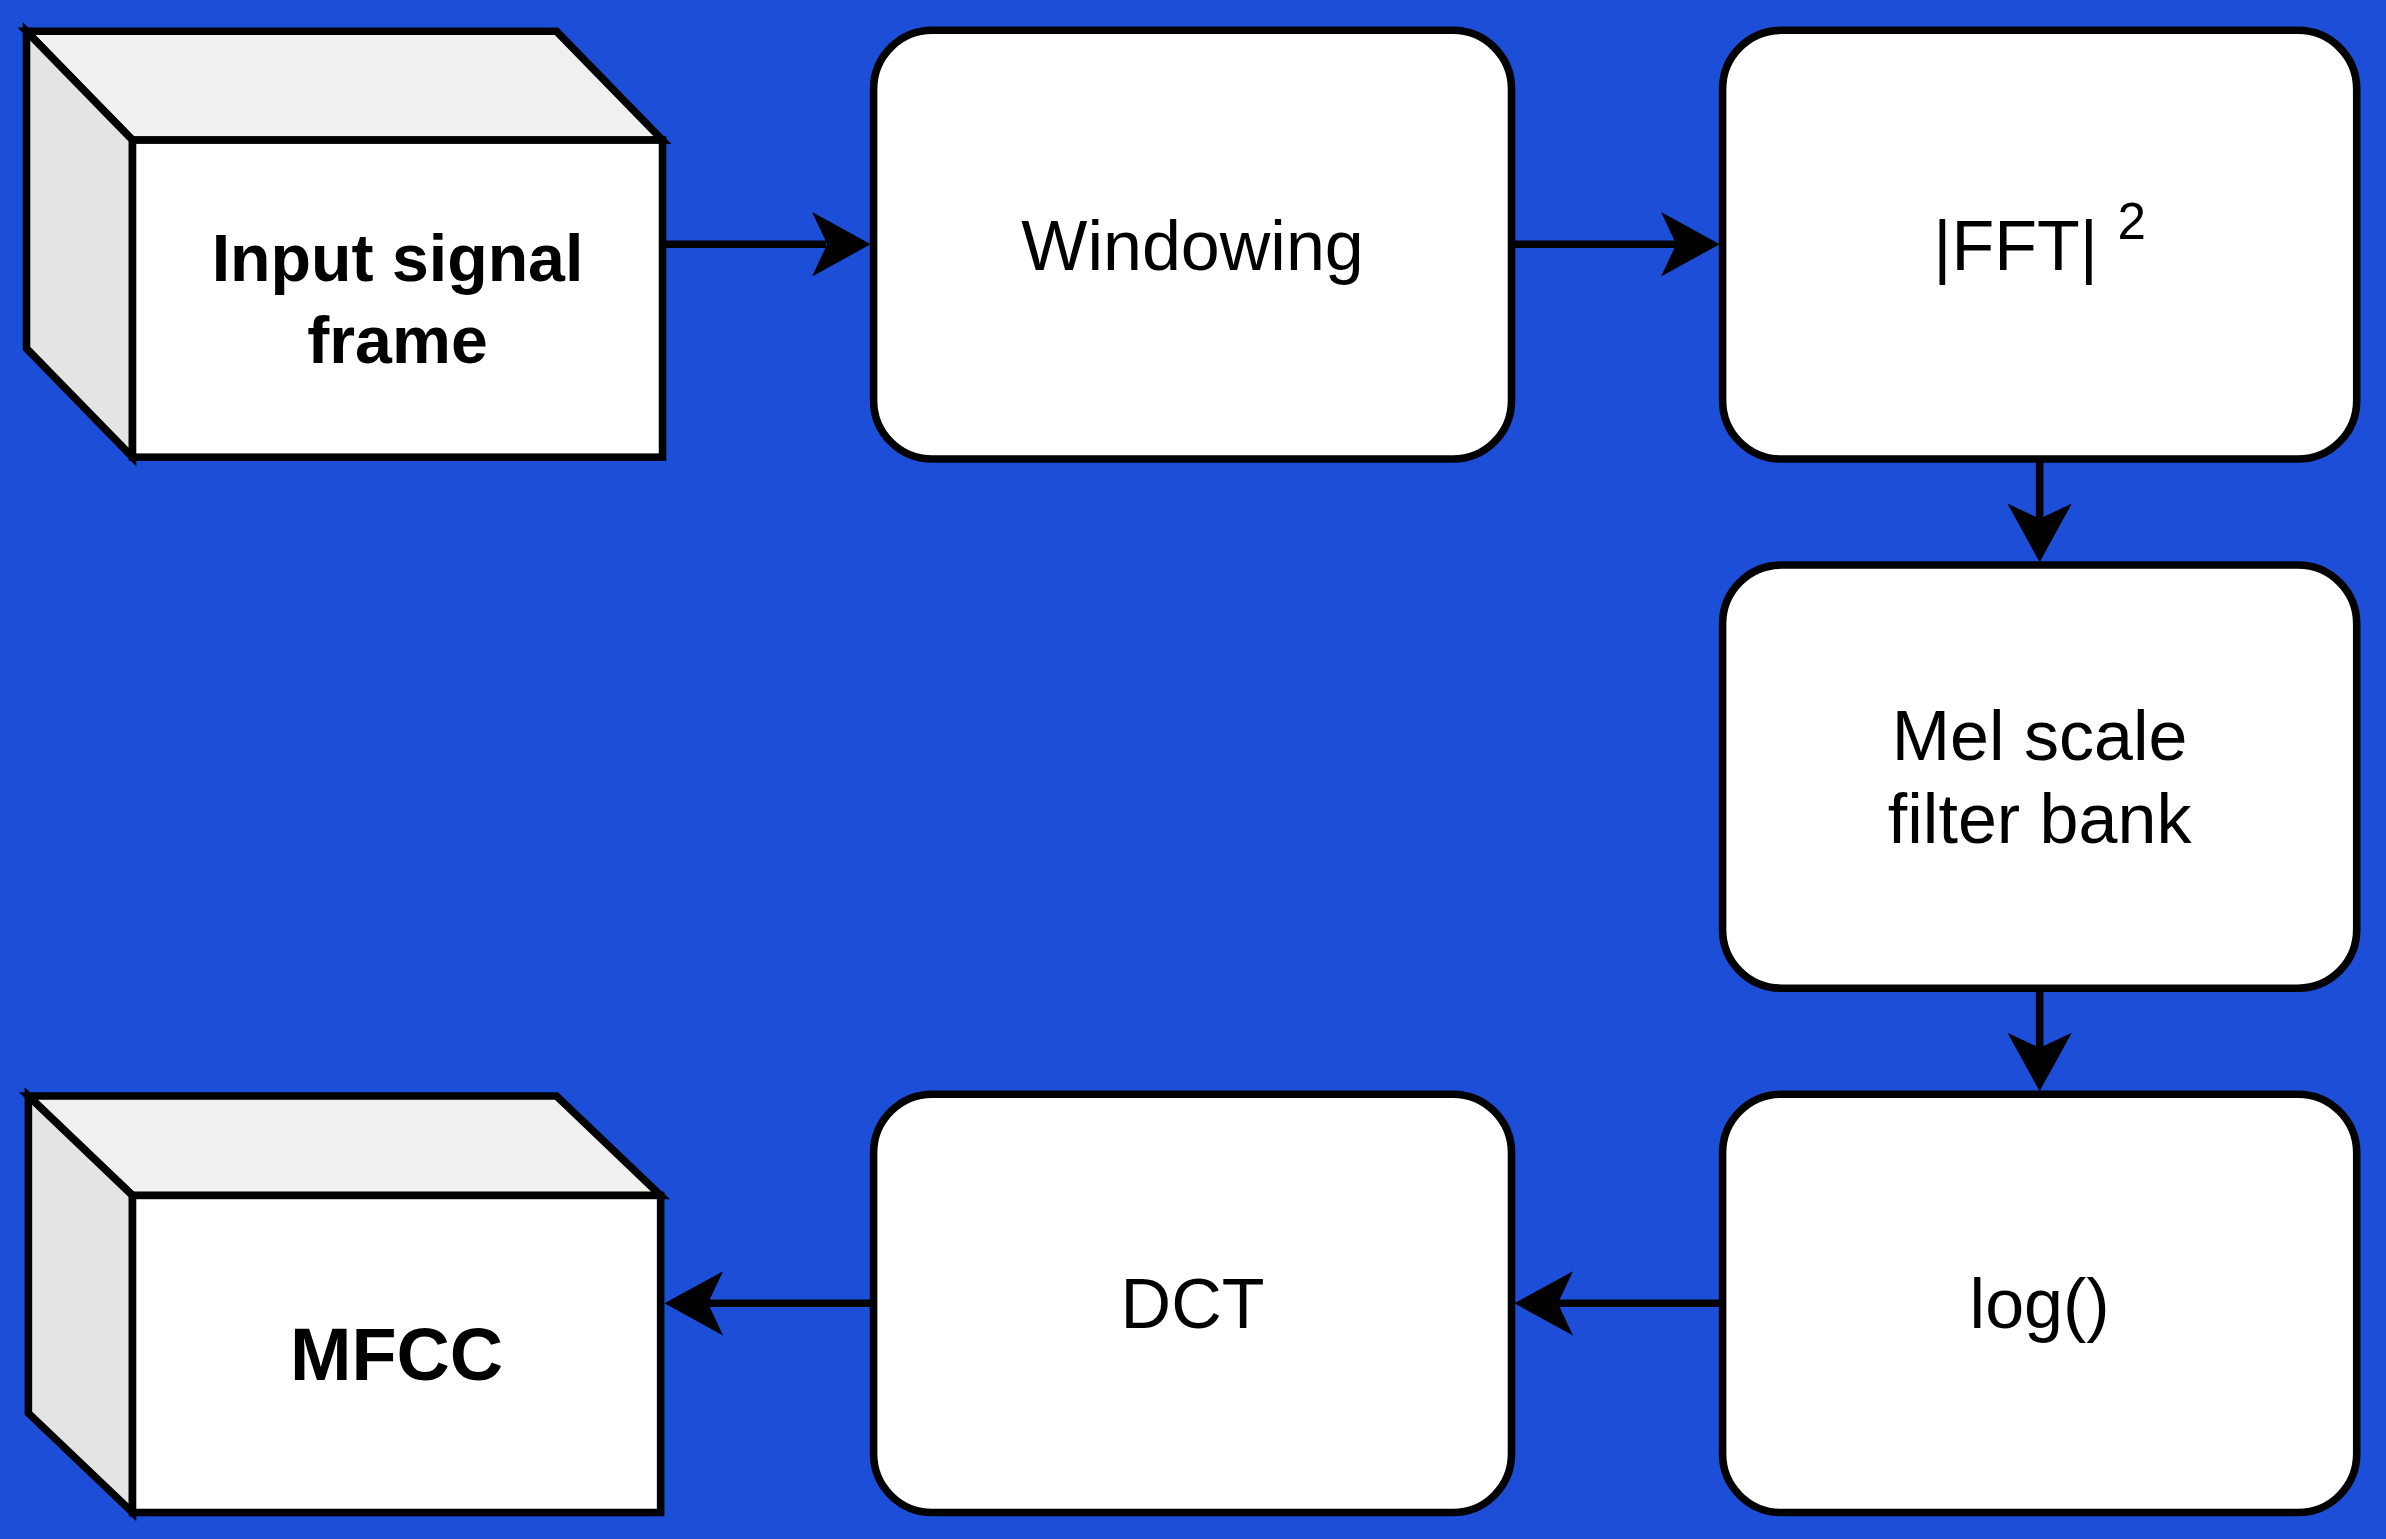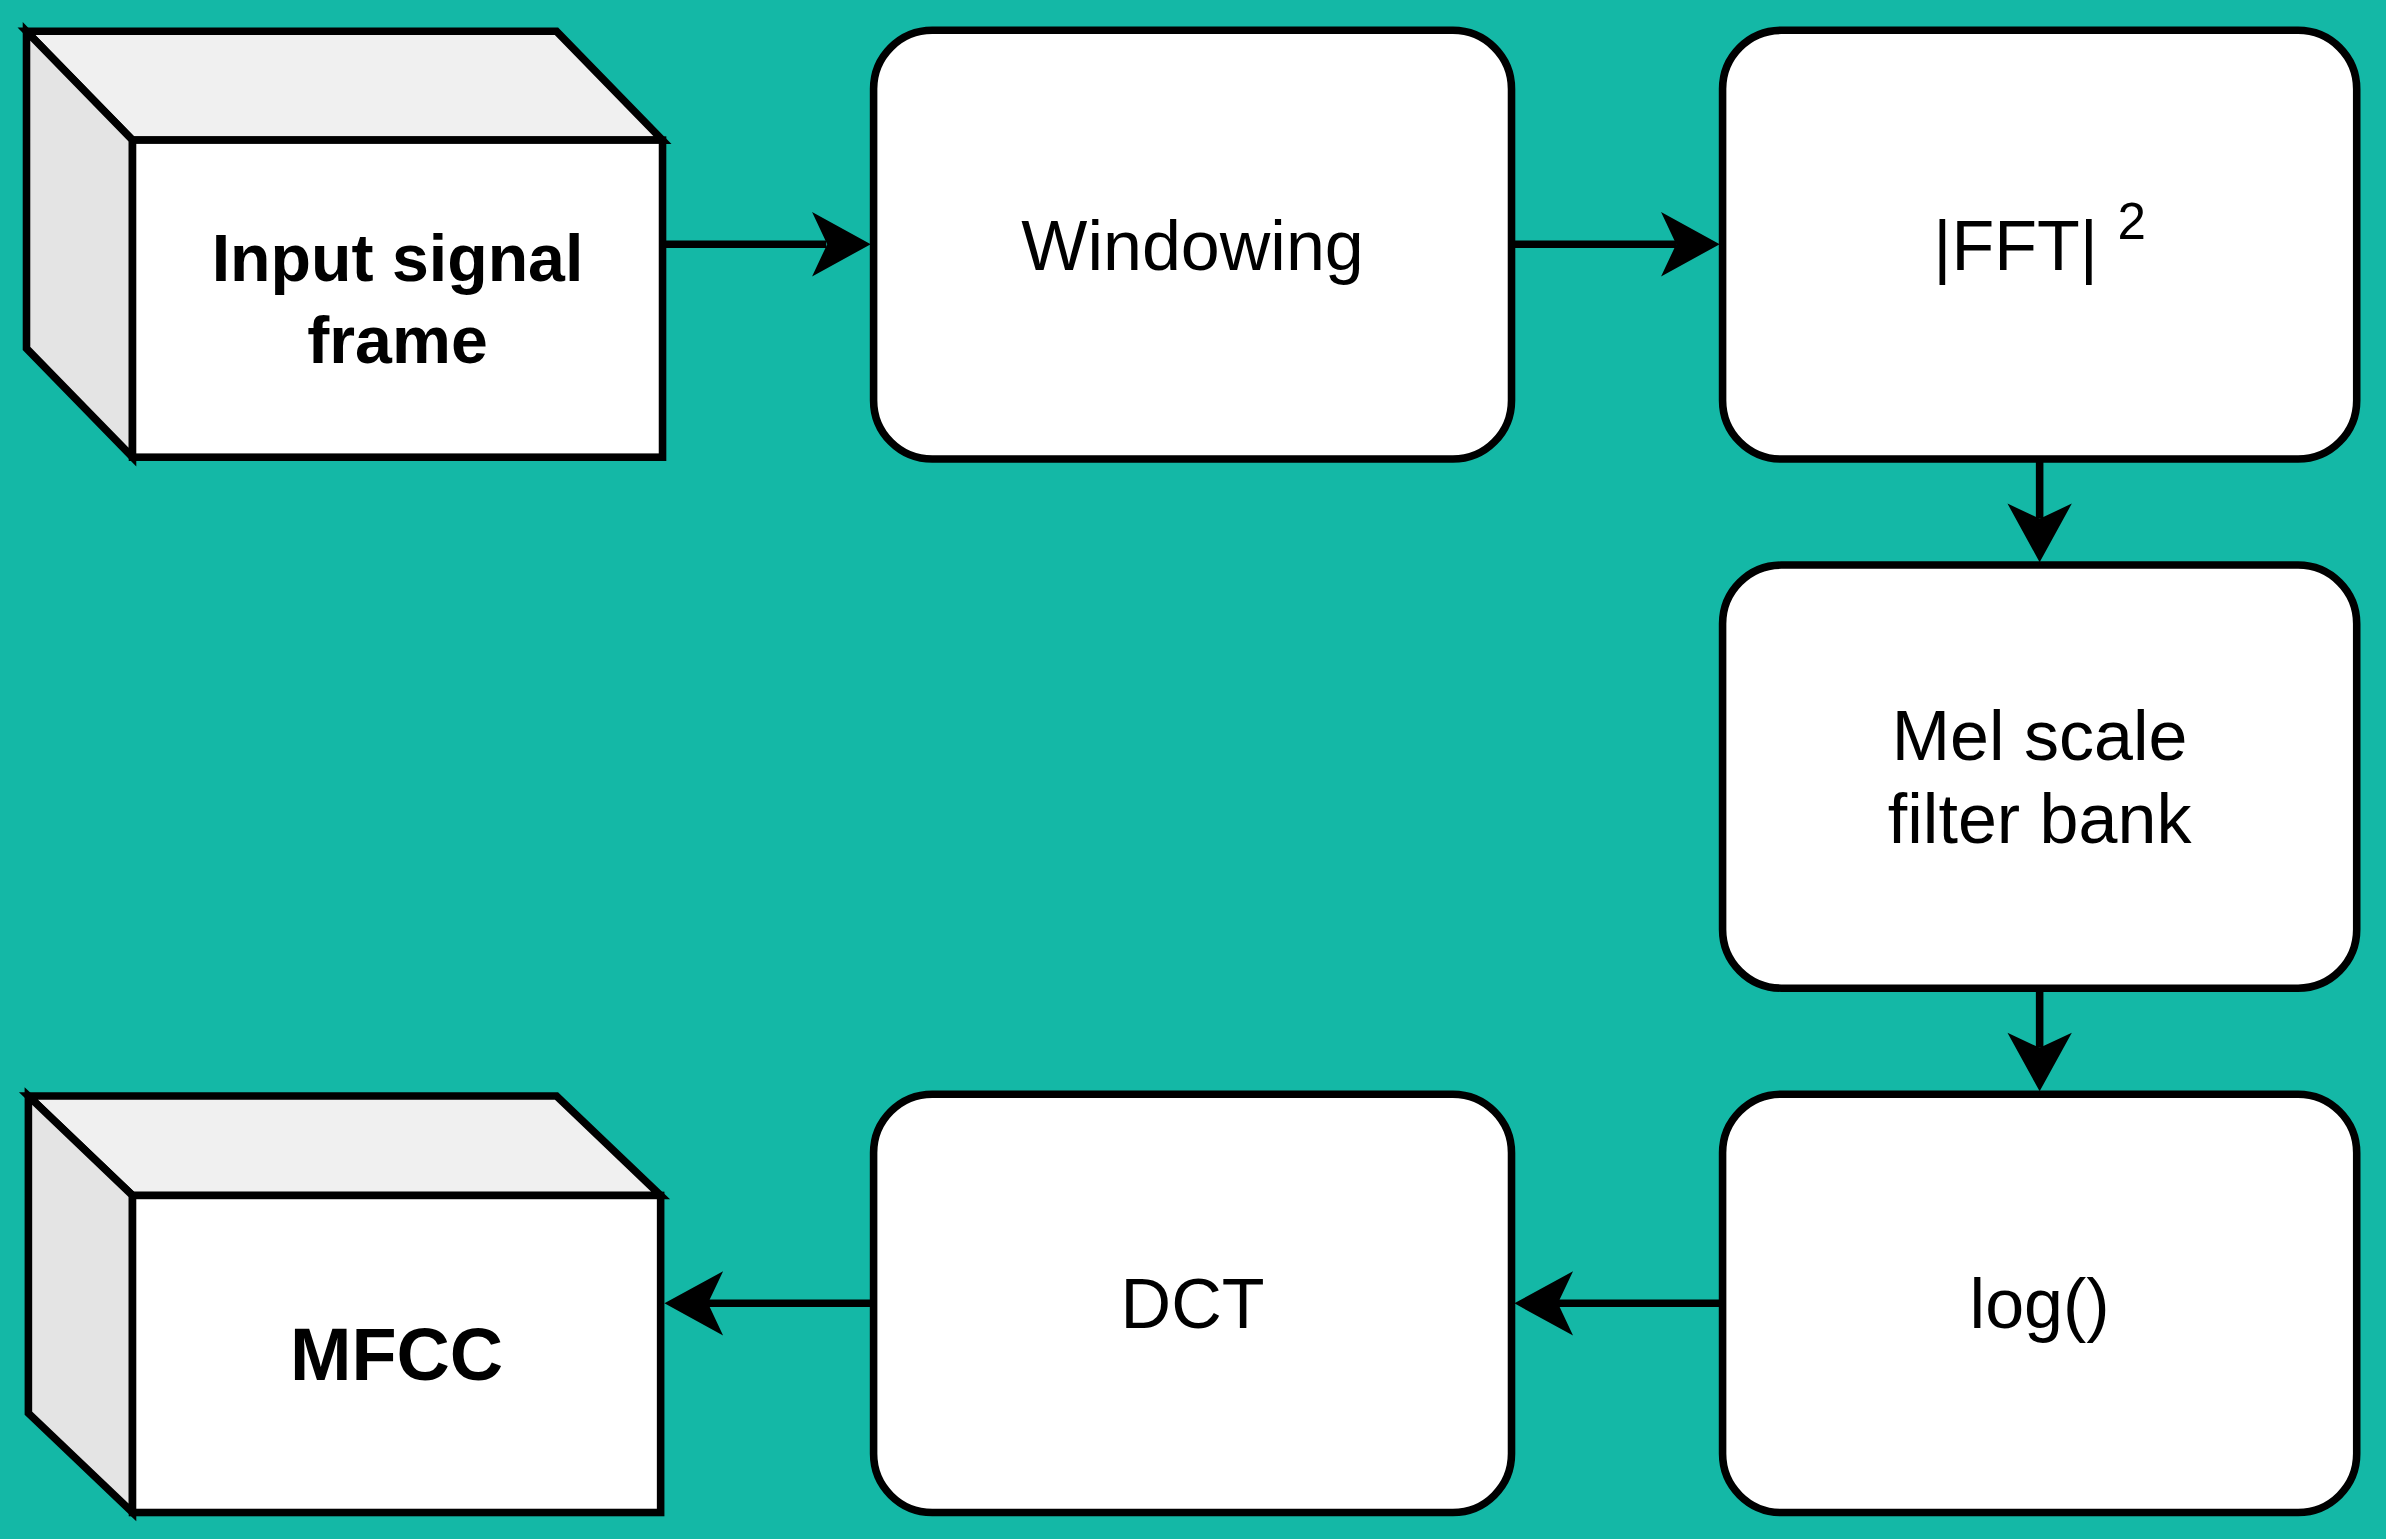--- a/index.html
+++ b/index.html
@@ -4,21 +4,21 @@
 <style>
   html, body {
     margin: 0;
     padding: 0;
     background: #ffffff;
   }
   .canvas {
     width: 2387px;
     height: 1540px;
     position: relative;
-    background: #14b8a6;
+    background: #1d4ed8;
   }
   svg { display: block; }
 
   .proc-box {
     fill: #ffffff;
     stroke: #000000;
     stroke-width: 8;
   }
   .cube-face {
     stroke: #000000;

